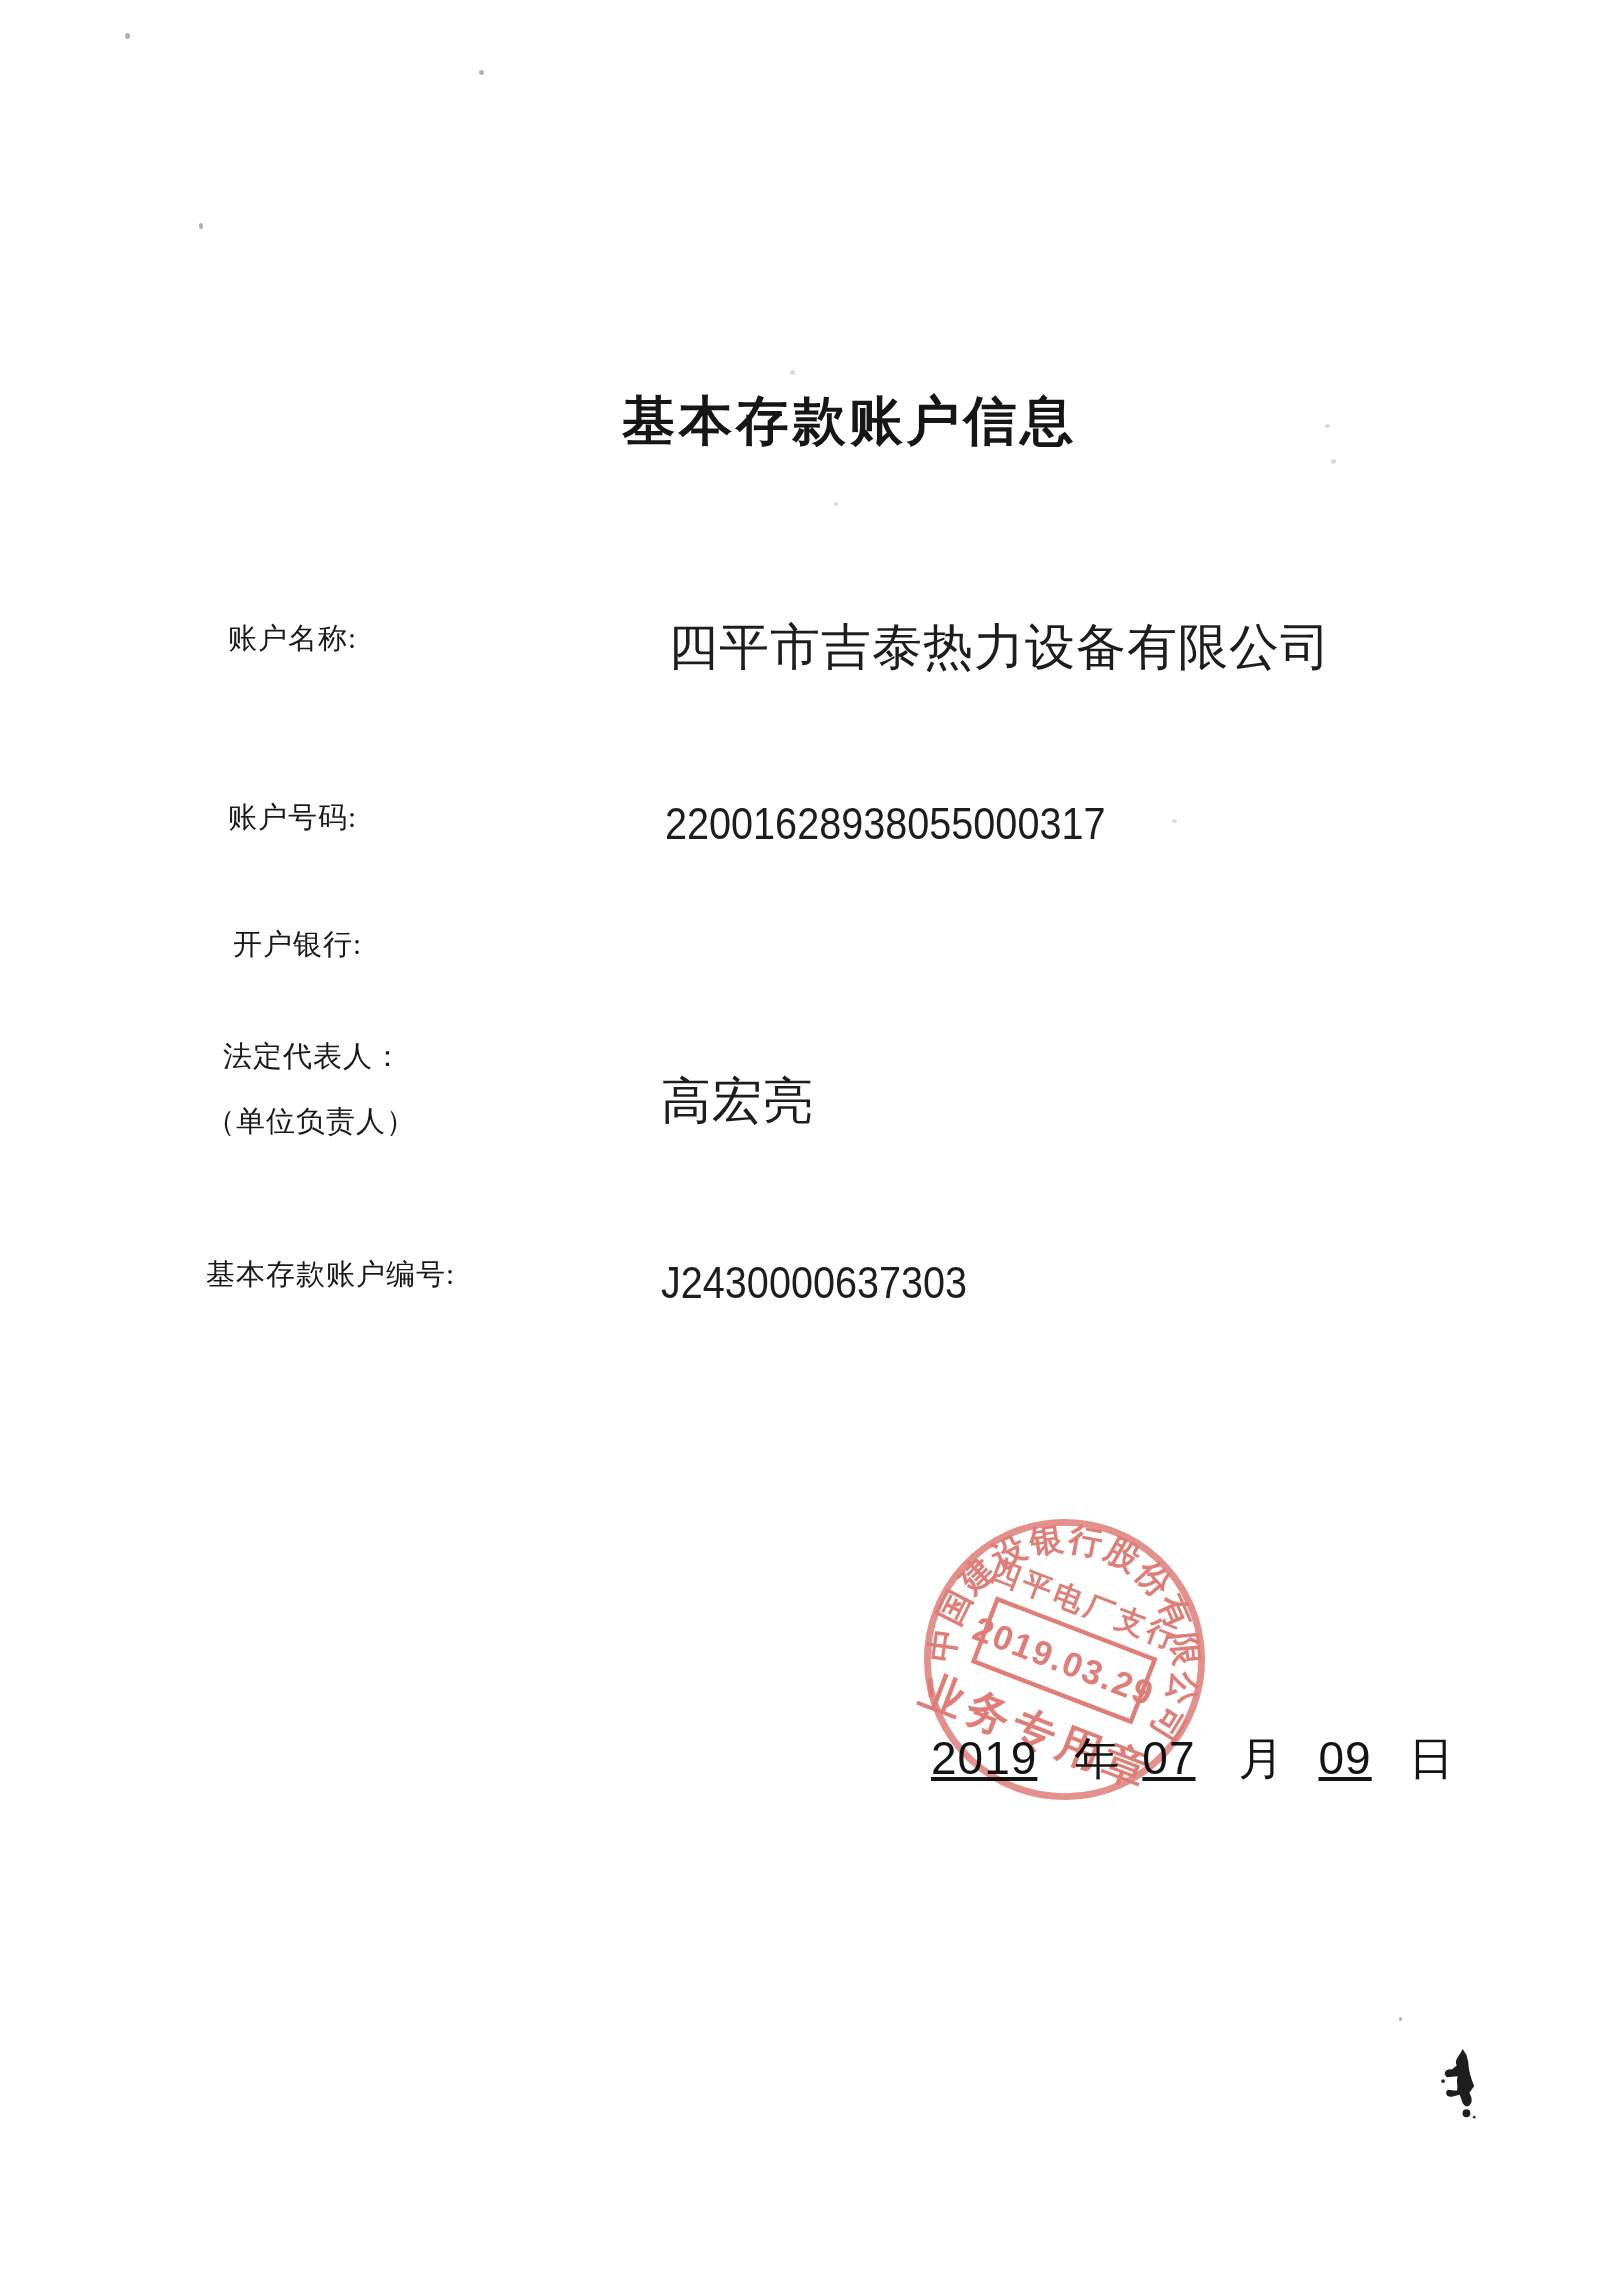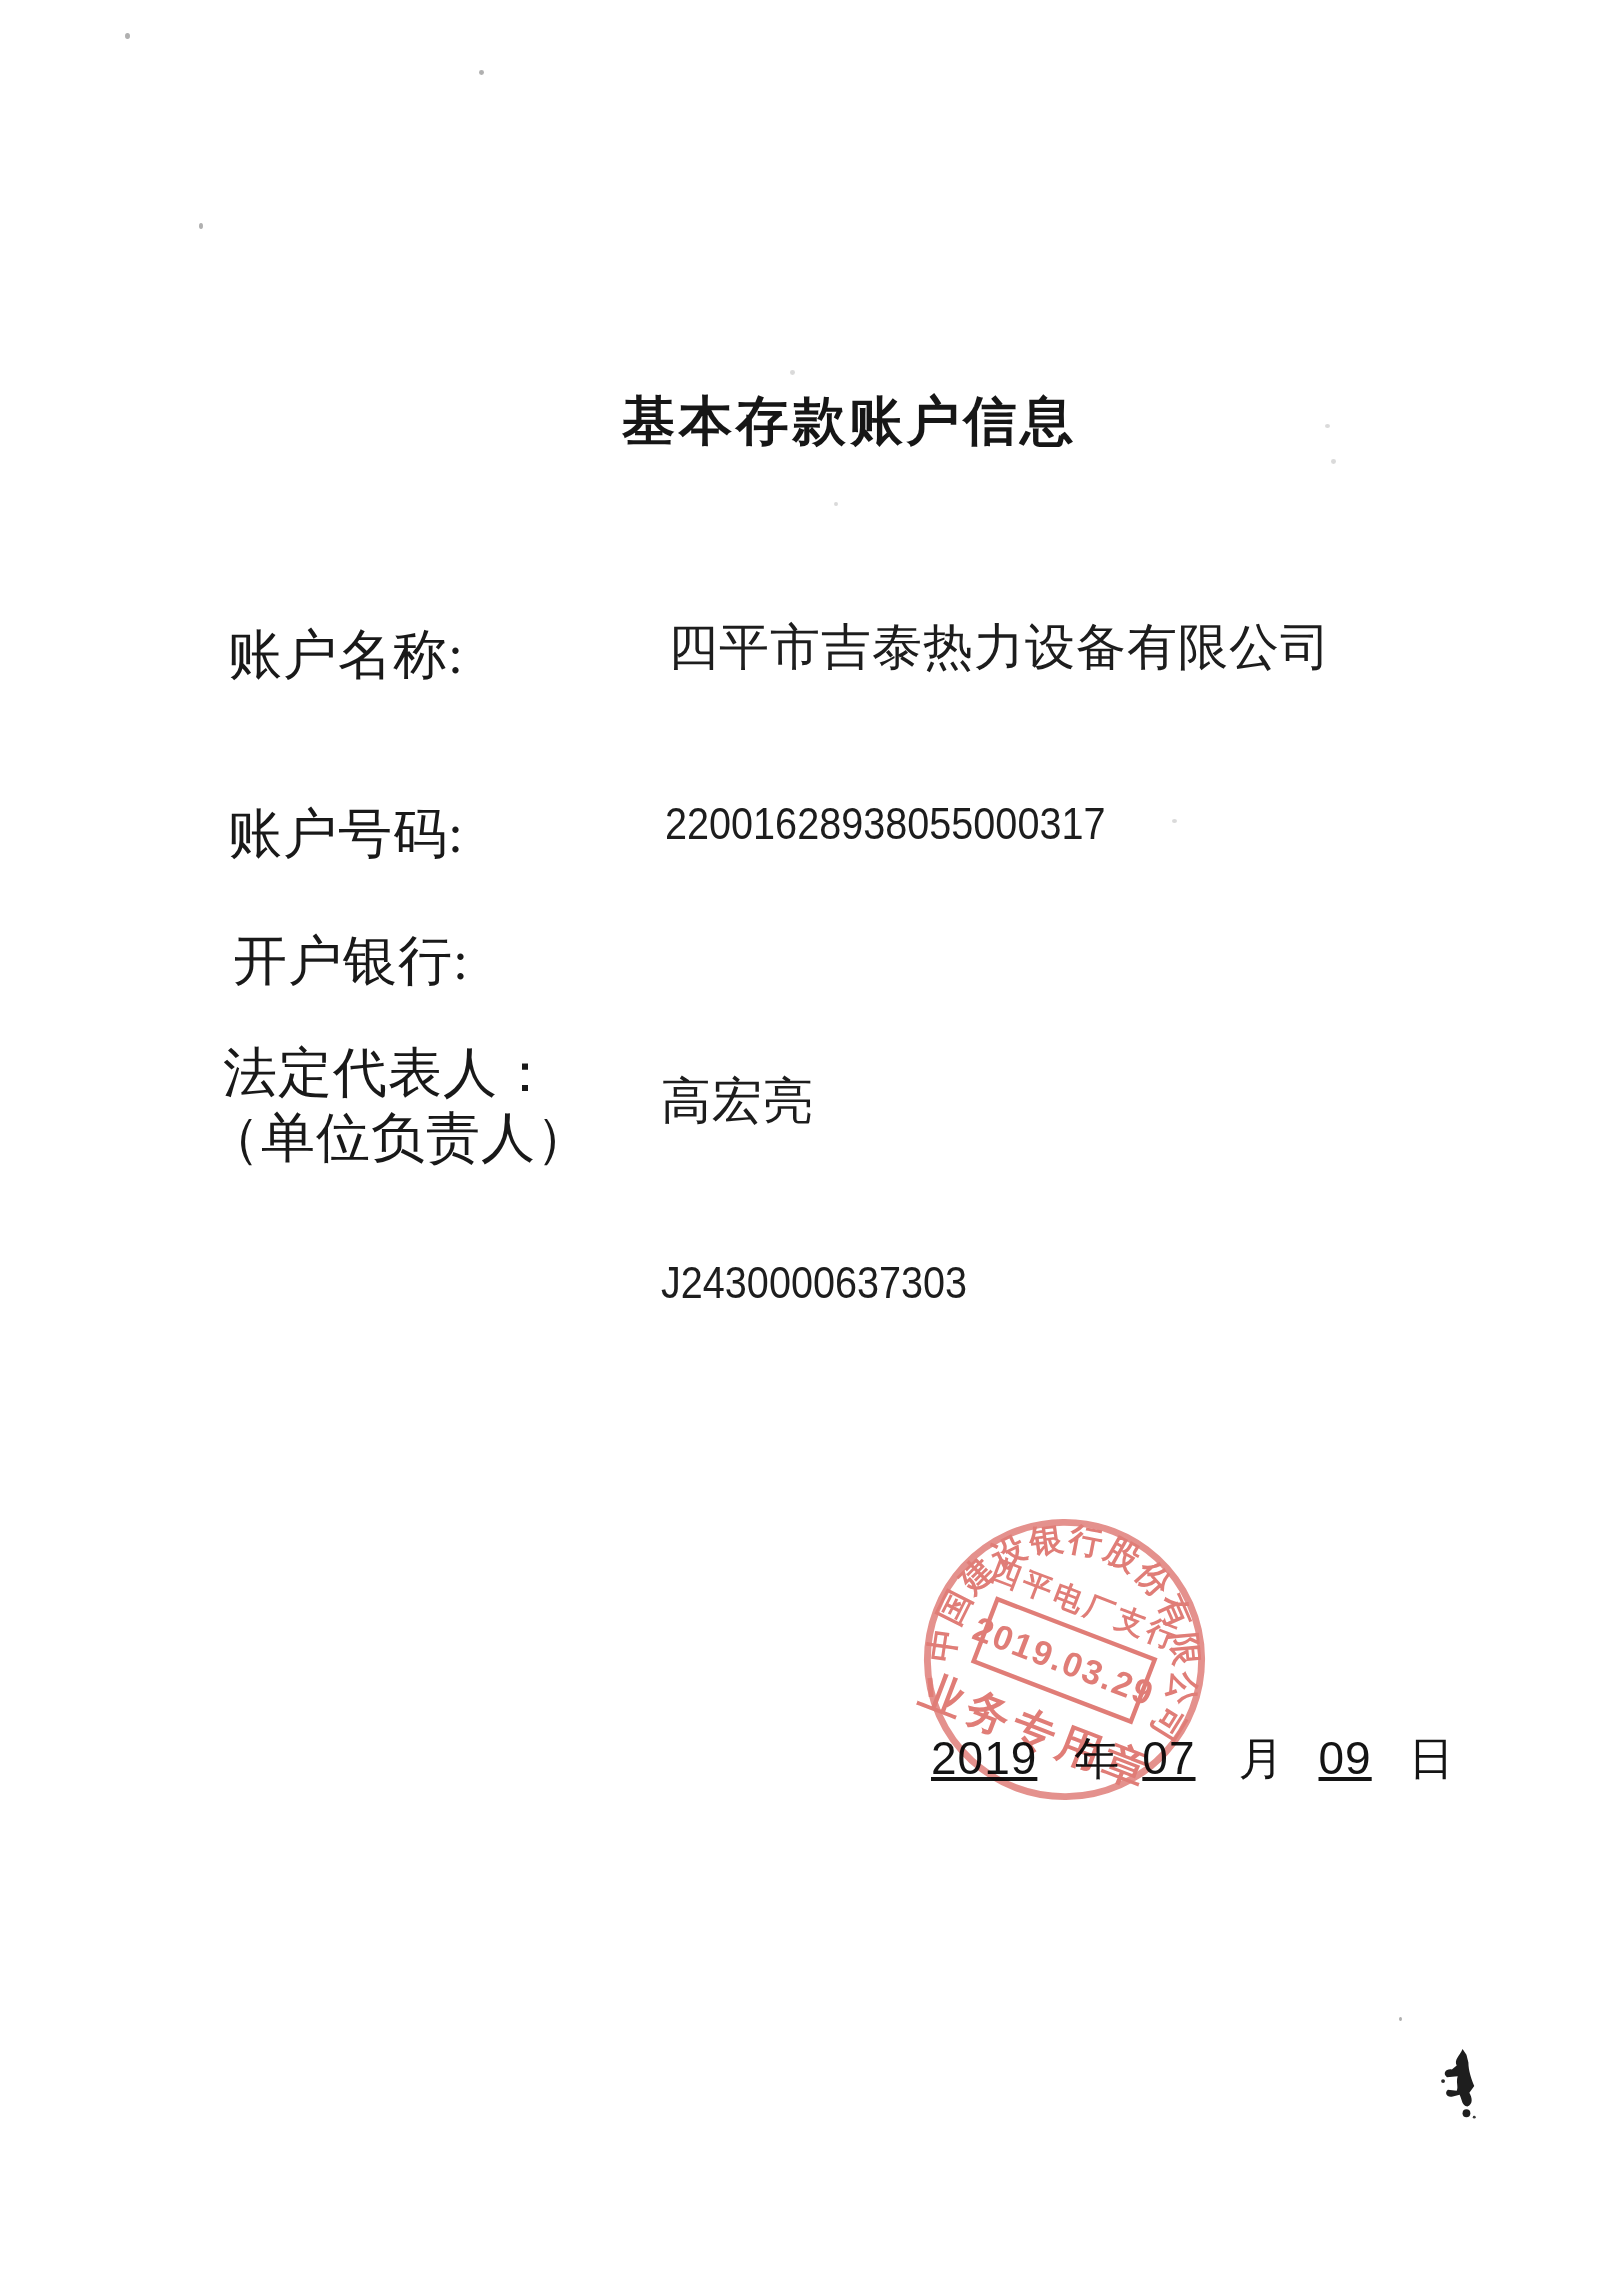--- a/index.html
+++ b/index.html
@@ -12,21 +12,21 @@
     overflow:hidden;
   }
   .page { position:absolute; inset:0; }
 
   .title {
     position:absolute; left:606px; top:370px;
     font-size:53px; font-weight:bold; letter-spacing:3.9px;
     color:#161616; margin:16px; white-space:nowrap;
   }
 
-  .label { position:absolute; font-size:54px; letter-spacing:1px; white-space:nowrap; color:#191919; }
+  .label { position:absolute; font-size:29px; letter-spacing:1px; white-space:nowrap; color:#191919; }
   .value { position:absolute; font-size:50px; letter-spacing:1px; white-space:nowrap; color:#1d1d1d; }
   .value.num {
     font-family:"Liberation Sans", sans-serif;
     font-size:45px; letter-spacing:0px;
     transform:scaleX(0.88); transform-origin:left center;
   }
 
   .date-line {
     position:absolute; left:931px; top:1729px;
     font-size:46px; white-space:nowrap; color:#141414;
@@ -72,20 +72,21 @@
 
   <span class="label" style="left:228px; top:798px;">账户号码:</span>
   <span class="value num" style="left:665px; top:798px;">22001628938055000317</span>
 
   <span class="label" style="left:233px; top:925px;">开户银行:</span>
 
   <span class="label" style="left:223px; top:1037px;">法定代表人：</span>
   <span class="label" style="left:206px; top:1102px;">（单位负责人）</span>
   <span class="value" style="left:661px; top:1068px;">高宏亮</span>
 
+  <span class="label" style="left:206px; top:1255px;">基本存款账户编号:</span>
   <span class="value num" style="left:661px; top:1257px;">J2430000637303</span>
 
   <div class="date-line">
     <span class="num">2019</span><span class="unit gap-a">年</span><span class="num gap-b">07</span><span class="unit gap-c">月</span><span class="num gap-d">09</span><span class="unit gap-e">日</span>
   </div>
 
   <div class="stamp">
     <svg width="333" height="333" viewBox="-170 -170 340 340" xmlns="http://www.w3.org/2000/svg">
       <defs>
         <path id="arcPath" d="M -104,46 A 113,113 0 1 1 104,46" fill="none"></path>

